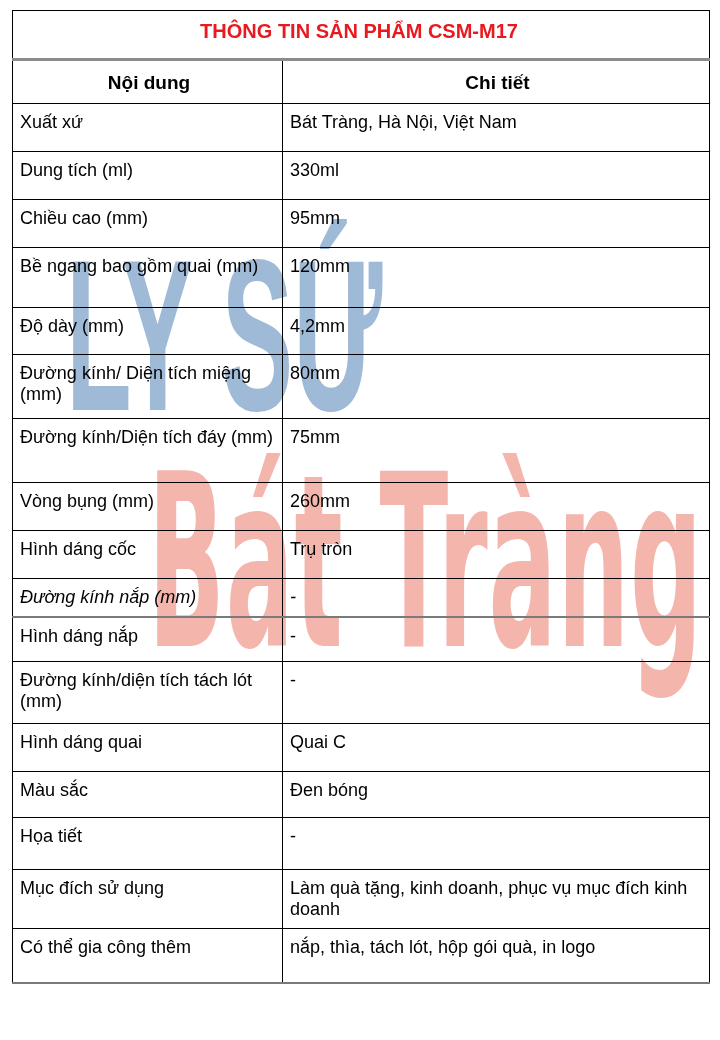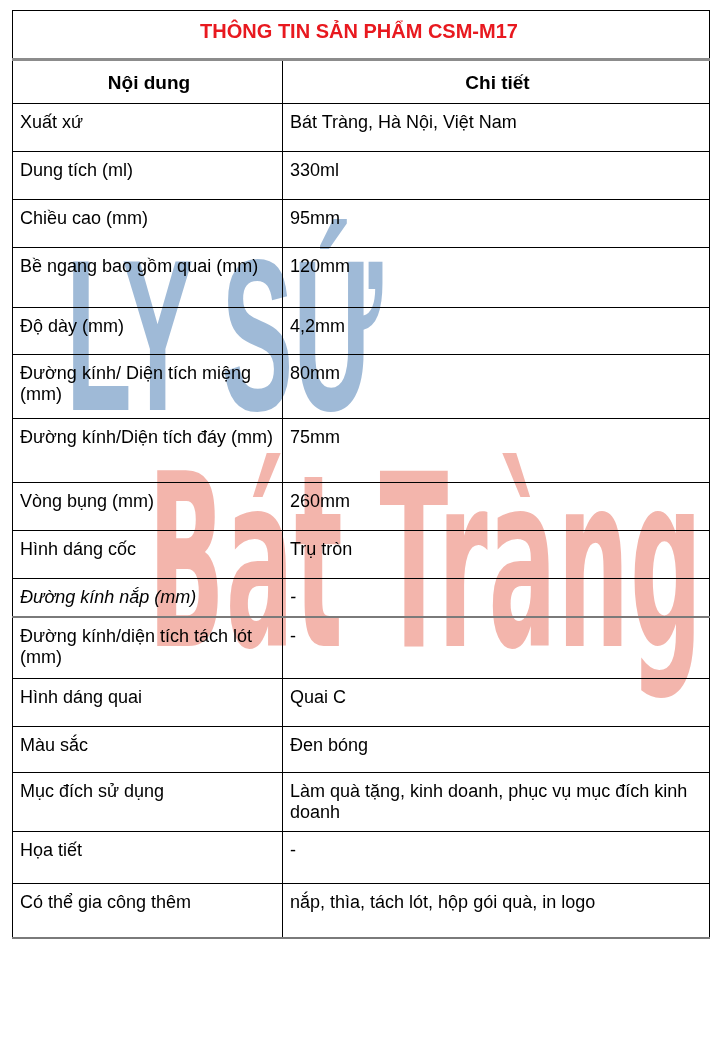--- a/index.html
+++ b/index.html
@@ -137,38 +137,42 @@
       <td class="value">260mm</td>
     </tr>
     <tr style="height:48px">
       <td>Hình dáng cốc</td>
       <td class="value">Trụ tròn</td>
     </tr>
     <tr class="gray-bottom" style="height:38px">
       <td>Đường kính nắp (mm)</td>
       <td class="value">-</td>
     </tr>
+    <tr style="height:45px">
+      <td>Hình dáng nắp</td>
+      <td class="value">-</td>
+    </tr>
     <tr style="height:62px">
       <td>Đường kính/diện tích tách lót (mm)</td>
       <td class="value">-</td>
     </tr>
     <tr style="height:48px">
       <td>Hình dáng quai</td>
       <td class="value">Quai C</td>
     </tr>
     <tr style="height:46px">
       <td>Màu sắc</td>
       <td class="value">Đen bóng</td>
     </tr>
+    <tr style="height:52px">
+      <td>Họa tiết</td>
+      <td class="value">-</td>
+    </tr>
     <tr style="height:59px">
       <td>Mục đích sử dụng</td>
       <td class="value">Làm quà tặng, kinh doanh, phục vụ mục đích kinh doanh</td>
-    </tr>
-    <tr style="height:52px">
-      <td>Họa tiết</td>
-      <td class="value">-</td>
     </tr>
     <tr class="last-row" style="height:54px">
       <td>Có thể gia công thêm</td>
       <td class="value">nắp, thìa, tách lót, hộp gói quà, in logo</td>
     </tr>
   </tbody>
 </table>
 
 </body></html>

